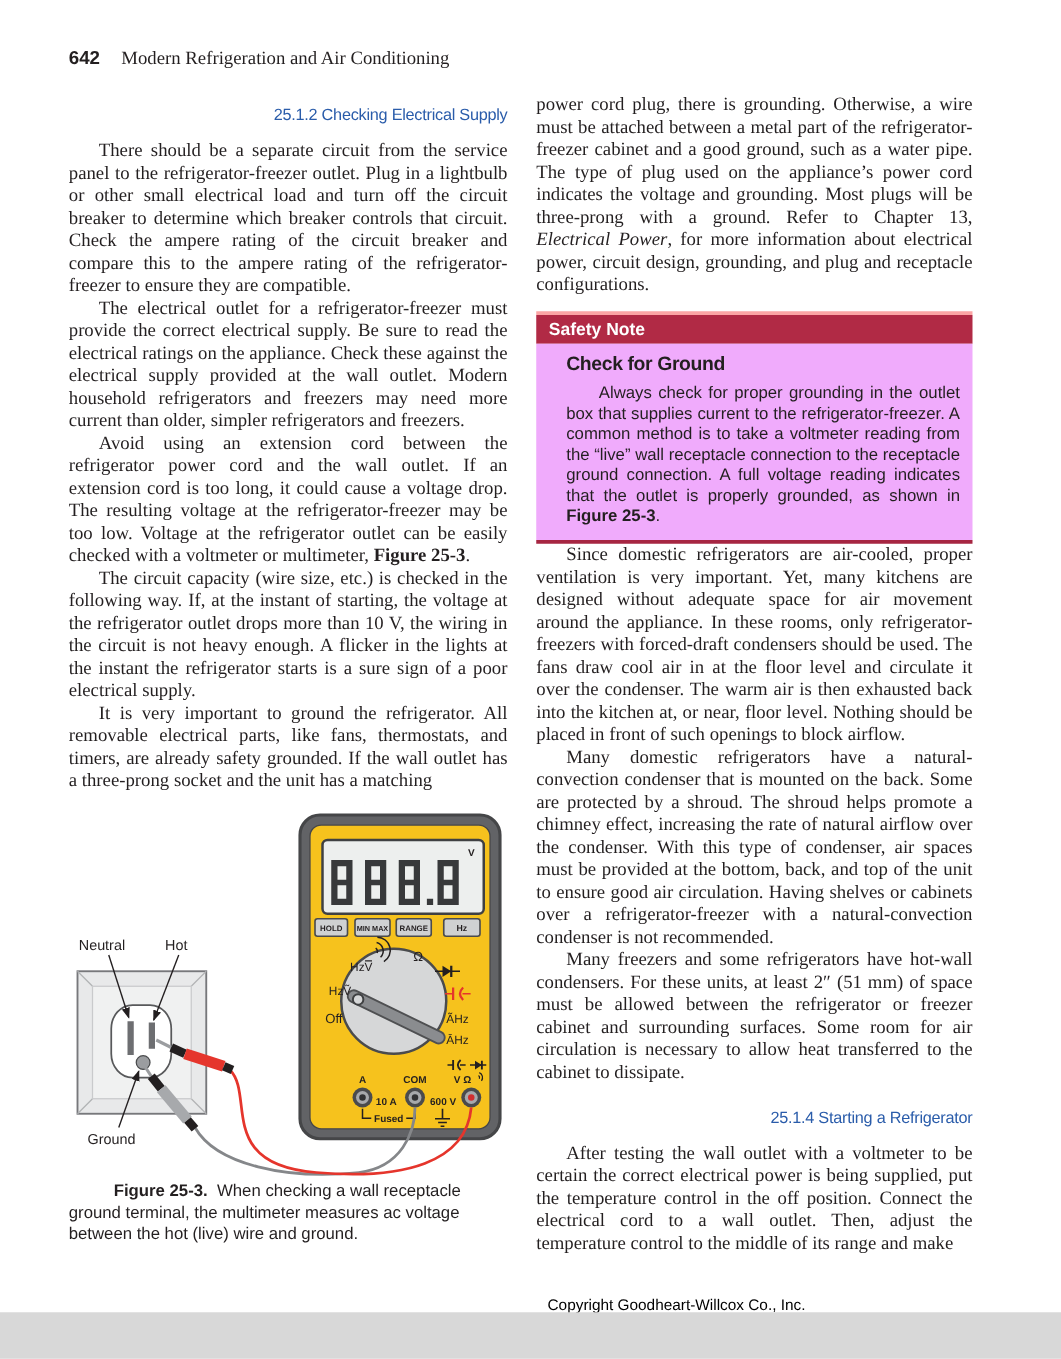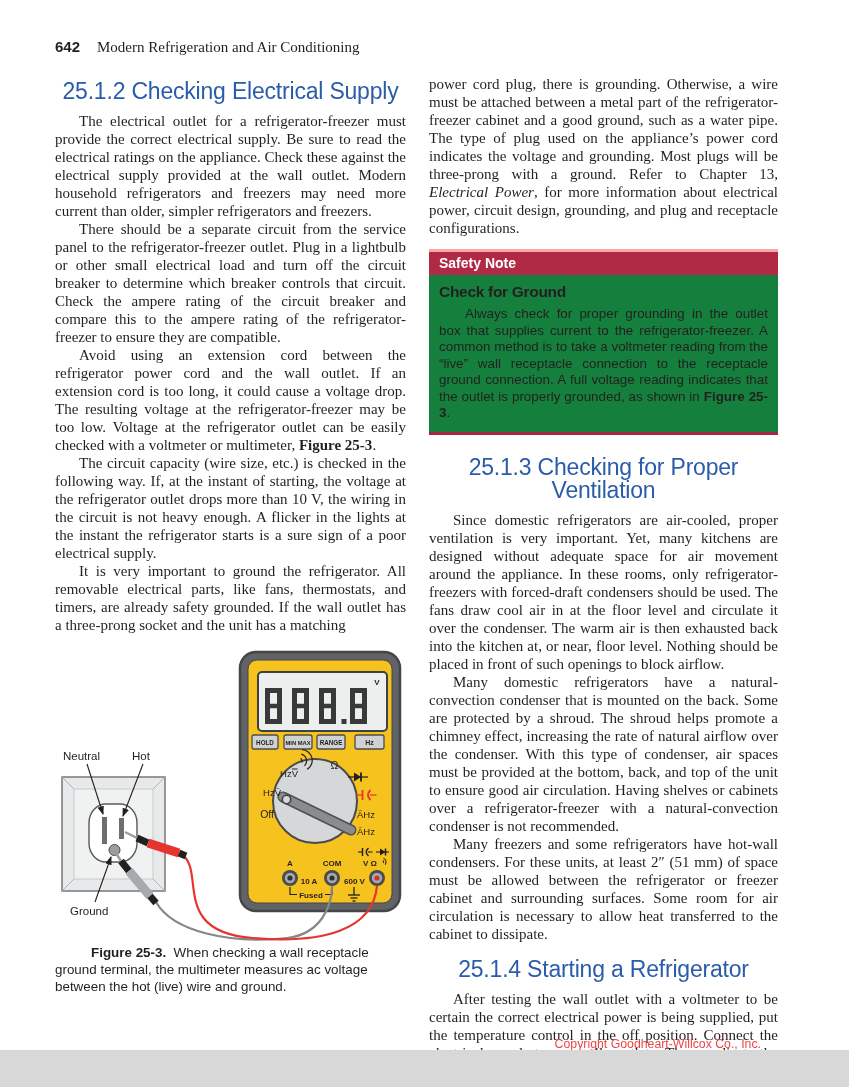--- a/index.html
+++ b/index.html
@@ -11,36 +11,36 @@
   }
   .running-head { position:absolute; left:55px; top:38px; width:360px; font-size:15px; }
   .running-head .pagenum { font-family:"Liberation Sans","DejaVu Sans",sans-serif; font-weight:bold; margin-right:17px; }
   .col { position:absolute; top:75px; font-size:15px; line-height:18px; text-align:justify; }
   .col-left  { left:55px;  width:351px; }
   .col-right { left:429px; width:349px; }
   .col p { margin:0; text-indent:24px; }
   .col p.no-indent { text-indent:0; }
   .section-heading {
     font-family:"Liberation Sans","DejaVu Sans",sans-serif; font-weight:400;
-    font-size:23px; line-height:23px; color:#2a5caa; letter-spacing:-0.2px;
-    text-align:center; margin:0 0 9px 0;
+    font-size:13px; line-height:23px; color:#2a5caa; letter-spacing:-0.2px;
+    text-align:right; margin:0 0 9px 0;
   }
   .col-left .section-heading { margin-top:5px; }
   .heading-253 { margin-top:21px; }
   .heading-254 { margin-top:15px; }
   .em-italic { font-style:italic; }
   .figref { font-weight:bold; }
 
   
   .safety-box { margin:12px 0 0 0; border-top:3px solid #fca5a5; border-bottom:3px solid #a62642; }
   .safety-head {
     background:#b12a45; color:#ffffff; font-family:"Liberation Sans","DejaVu Sans",sans-serif;
     font-weight:bold; font-size:14px; line-height:15px; padding:4px 10px 4px 10px; text-align:left;
   }
-  .safety-body { background:#15803d; padding:6px 10px 10px 10px; }
+  .safety-body { background:#f0abfc; padding:6px 10px 10px 24px; }
   .safety-title {
     font-family:"Liberation Sans","DejaVu Sans",sans-serif; font-weight:bold;
     font-size:15.5px; line-height:18px; letter-spacing:-0.3px; text-align:left; margin:2px 0 5px 0;
   }
   .safety-text {
     font-family:"Liberation Sans","DejaVu Sans",sans-serif; font-size:13.4px; line-height:16.5px;
     text-align:justify; text-indent:26px !important;
   }
 
   
@@ -50,38 +50,38 @@
     font-family:"Liberation Sans","DejaVu Sans",sans-serif; font-style:italic;
     font-size:11.8px; line-height:13px; text-align:right; color:#3f4041; margin-top:2px;
   }
   .figure-caption {
     font-family:"Liberation Sans","DejaVu Sans",sans-serif; font-size:13.4px; line-height:17px;
     text-align:left; text-indent:0 !important; margin-top:7px;
   }
   .figure-caption .capnum { font-weight:bold;padding-left:36px; }
 
   .page-footer {
-    position:absolute; left:412px; top:1037px; width:349px; text-align:right;
-    font-family:"Liberation Sans","DejaVu Sans",sans-serif; font-size:12.3px; color:#ef4444;
+    position:absolute; left:438px; top:1037px; width:349px; 
+    font-family:"Liberation Sans","DejaVu Sans",sans-serif; font-size:12.3px; color:#000000;
   }
   svg text { font-family:"Liberation Sans","DejaVu Sans",sans-serif; fill:#231f20; }
 </style>
 </head>
 <body>
 
 <div class="page">
 
   <div class="running-head">
     <span class="pagenum">642</span><span>Modern Refrigeration and Air Conditioning</span>
   </div>
 
   <div class="col col-left">
     <h2 class="section-heading">25.1.2 Checking Electrical Supply</h2>
+    <p>There should be a separate circuit from the service panel to the refrigerator-freezer outlet. Plug in a lightbulb or other small electrical load and turn off the circuit breaker to determine which breaker controls that circuit. Check the ampere rating of the circuit breaker and compare this to the ampere rating of the refrigerator-freezer to ensure they are compatible.</p>
     <p>The electrical outlet for a refrigerator-freezer must provide the correct electrical supply. Be sure to read the electrical ratings on the appliance. Check these against the electrical supply provided at the wall outlet. Modern household refrigerators and freezers may need more current than older, simpler refrigerators and freezers.</p>
-    <p>There should be a separate circuit from the service panel to the refrigerator-freezer outlet. Plug in a lightbulb or other small electrical load and turn off the circuit breaker to determine which breaker controls that circuit. Check the ampere rating of the circuit breaker and compare this to the ampere rating of the refrigerator-freezer to ensure they are compatible.</p>
     <p><span>Avoid using an extension cord between the refrigerator power cord and the wall outlet. If an extension cord is too long, it could cause a voltage drop. The resulting voltage at the refrigerator-freezer may be too low. Voltage at the refrigerator outlet can be easily checked with a voltmeter or multimeter, </span><span class="figref">Figure 25-3</span><span>.</span></p>
     <p>The circuit capacity (wire size, etc.) is checked in the following way. If, at the instant of starting, the voltage at the refrigerator outlet drops more than 10 V, the wiring in the circuit is not heavy enough. A flicker in the lights at the instant the refrigerator starts is a sure sign of a poor electrical supply.</p>
     <p>It is very important to ground the refrigerator. All removable electrical parts, like fans, thermostats, and timers, are already safety grounded. If the wall outlet has a three-prong socket and the unit has a matching</p>
 
     <div class="figure-block">
       <svg class="figure-svg" width="351" height="300" viewBox="0 0 351 300">
         <defs>
           <marker id="arw" markerWidth="9" markerHeight="8" refX="7" refY="3" orient="auto">
             <path d="M0,0 L8,3 L0,6 z" fill="#231f20"></path>
           </marker>
@@ -248,21 +248,20 @@
     <p class="no-indent"><span>power cord plug, there is grounding. Otherwise, a wire must be attached between a metal part of the refrigerator-freezer cabinet and a good ground, such as a water pipe. The type of plug used on the appliance’s power cord indicates the voltage and grounding. Most plugs will be three-prong with a ground. Refer to Chapter 13, </span><span class="em-italic">Electrical Power</span><span>, for more information about electrical power, circuit design, grounding, and plug and receptacle configurations.</span></p>
 
     <div class="safety-box">
       <div class="safety-head">Safety Note</div>
       <div class="safety-body">
         <div class="safety-title">Check for Ground</div>
         <p class="safety-text"><span>Always check for proper grounding in the outlet box that supplies current to the refrigerator-freezer. A common method is to take a voltmeter reading from the “live” wall receptacle connection to the receptacle ground connection. A full voltage reading indicates that the outlet is properly grounded, as shown in </span><span class="figref">Figure 25-3</span><span>.</span></p>
       </div>
     </div>
 
-    <h2 class="section-heading heading-253">25.1.3 Checking for Proper Ventilation</h2>
     <p>Since domestic refrigerators are air-cooled, proper ventilation is very important. Yet, many kitchens are designed without adequate space for air movement around the appliance. In these rooms, only refrigerator-freezers with forced-draft condensers should be used. The fans draw cool air in at the floor level and circulate it over the condenser. The warm air is then exhausted back into the kitchen at, or near, floor level. Nothing should be placed in front of such openings to block airflow.</p>
     <p>Many domestic refrigerators have a natural-convection condenser that is mounted on the back. Some are protected by a shroud. The shroud helps promote a chimney effect, increasing the rate of natural airflow over the condenser. With this type of condenser, air spaces must be provided at the bottom, back, and top of the unit to ensure good air circulation. Having shelves or cabinets over a refrigerator-freezer with a natural-convection condenser is not recommended.</p>
     <p>Many freezers and some refrigerators have hot-wall condensers. For these units, at least 2″ (51 mm) of space must be allowed between the refrigerator or freezer cabinet and surrounding surfaces. Some room for air circulation is necessary to allow heat transferred to the cabinet to dissipate.</p>
 
     <h2 class="section-heading heading-254">25.1.4 Starting a Refrigerator</h2>
     <p>After testing the wall outlet with a voltmeter to be certain the correct electrical power is being supplied, put the temperature control in the off position. Connect the electrical cord to a wall outlet. Then, adjust the temperature control to the middle of its range and make</p>
   </div>
 
   <div class="page-footer">Copyright Goodheart-Willcox Co., Inc.</div>
 </div>

